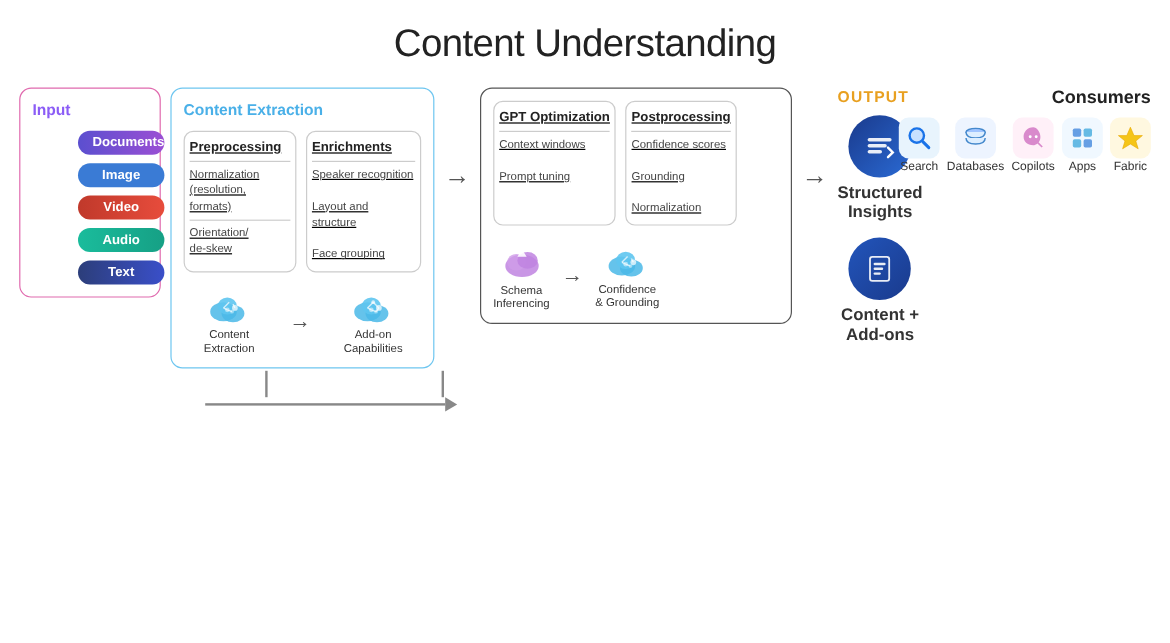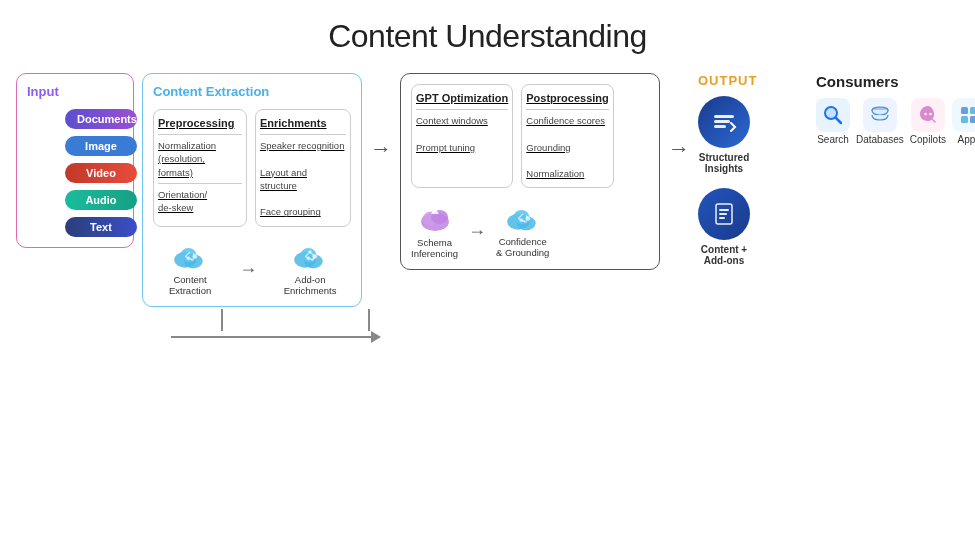--- a/index.html
+++ b/index.html
@@ -204,31 +204,31 @@
       align-items: center;
       justify-content: center;
     }
     .output-icon-structured {
       background: linear-gradient(135deg, #1a3a8c, #2a6ad4);
     }
     .output-icon-content {
       background: linear-gradient(135deg, #2255bb, #1a3a8c);
     }
     .output-label {
-      font-size: 10px;
+      font-size: 14px;
       color: #333;
       text-align: center;
       font-weight: 600;
     }
 
     
     .consumers-section {
       display: flex;
       flex-direction: column;
-      align-items: flex-start;
+      align-items: flex-end;
       min-width: 90px;
     }
     .consumers-title {
       font-size: 15px;
       font-weight: 700;
       color: #222;
       margin-bottom: 8px;
     }
     .consumer-items {
       display: flex;
@@ -345,21 +345,21 @@
           <circle cx="22" cy="22" r="2.5" fill="#fff" opacity="0.5"></circle>
           <circle cx="27" cy="24" r="2" fill="#fff" opacity="0.4"></circle>
           <circle cx="24" cy="14" r="2" fill="#fff" opacity="0.7"></circle>
           <line x1="24" y1="14" x2="18" y2="20" stroke="#fff" stroke-width="1.5" opacity="0.7"></line>
           <line x1="24" y1="14" x2="30" y2="20" stroke="#fff" stroke-width="1.5" opacity="0.7"></line>
           <line x1="18" y1="20" x2="22" y2="22" stroke="#fff" stroke-width="1.5" opacity="0.7"></line>
           <line x1="22" y1="22" x2="27" y2="24" stroke="#fff" stroke-width="1.5" opacity="0.7"></line>
           <line x1="30" y1="20" x2="27" y2="24" stroke="#fff" stroke-width="1.5" opacity="0.7"></line>
         </svg>
         <span class="cloud-label">Add-on
-Enrichments</span>
+Capabilities</span>
       </div>
     </div>
   </div>
 
   <div style="display:flex;align-items:center;padding-top:60px;">
     <span style="font-size:22px;color:#555;">→</span>
   </div>
 
   <div class="field-extraction-section">
     <div class="field-boxes">

